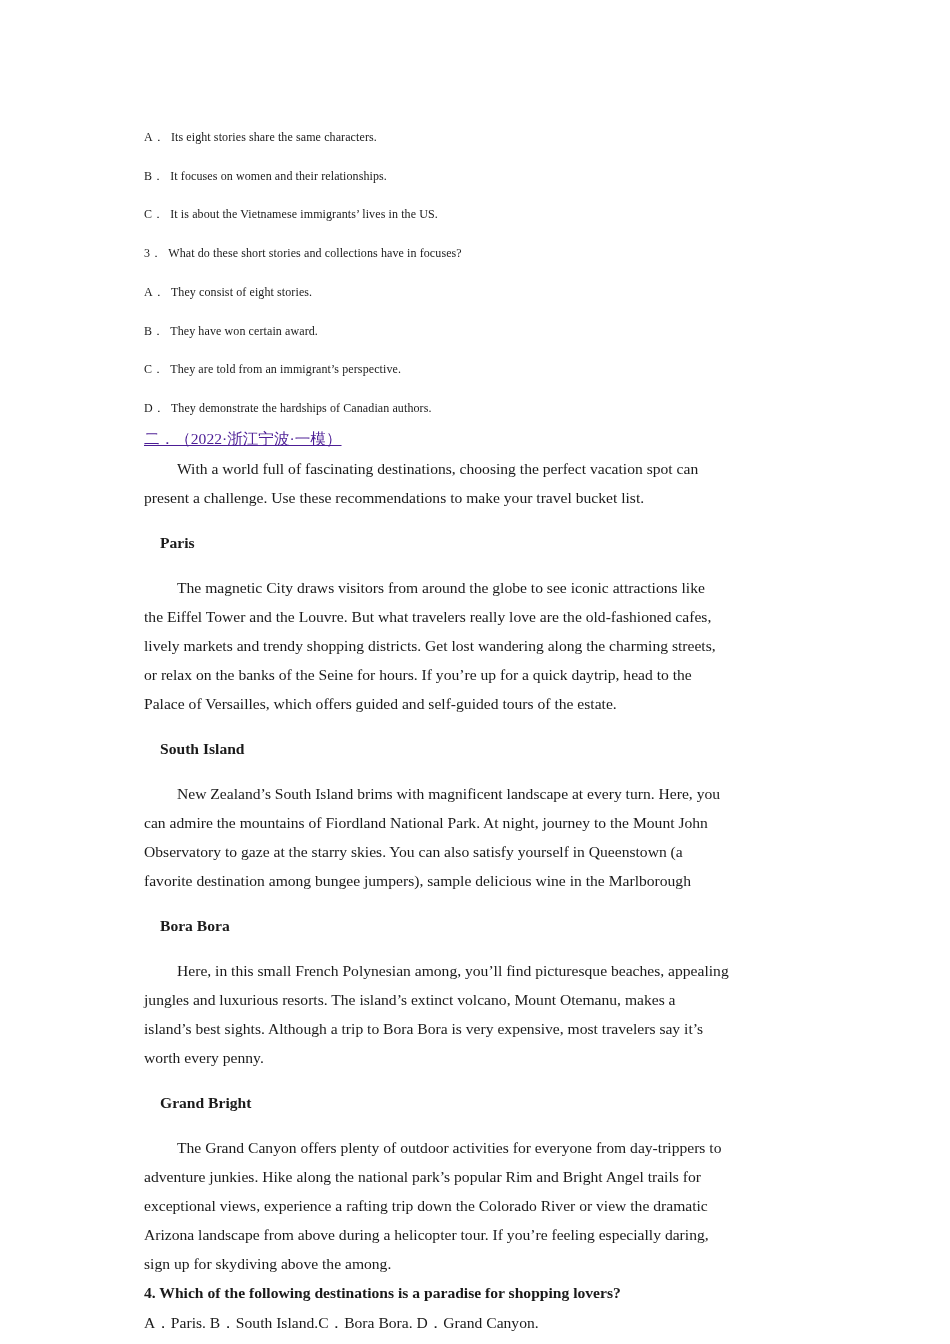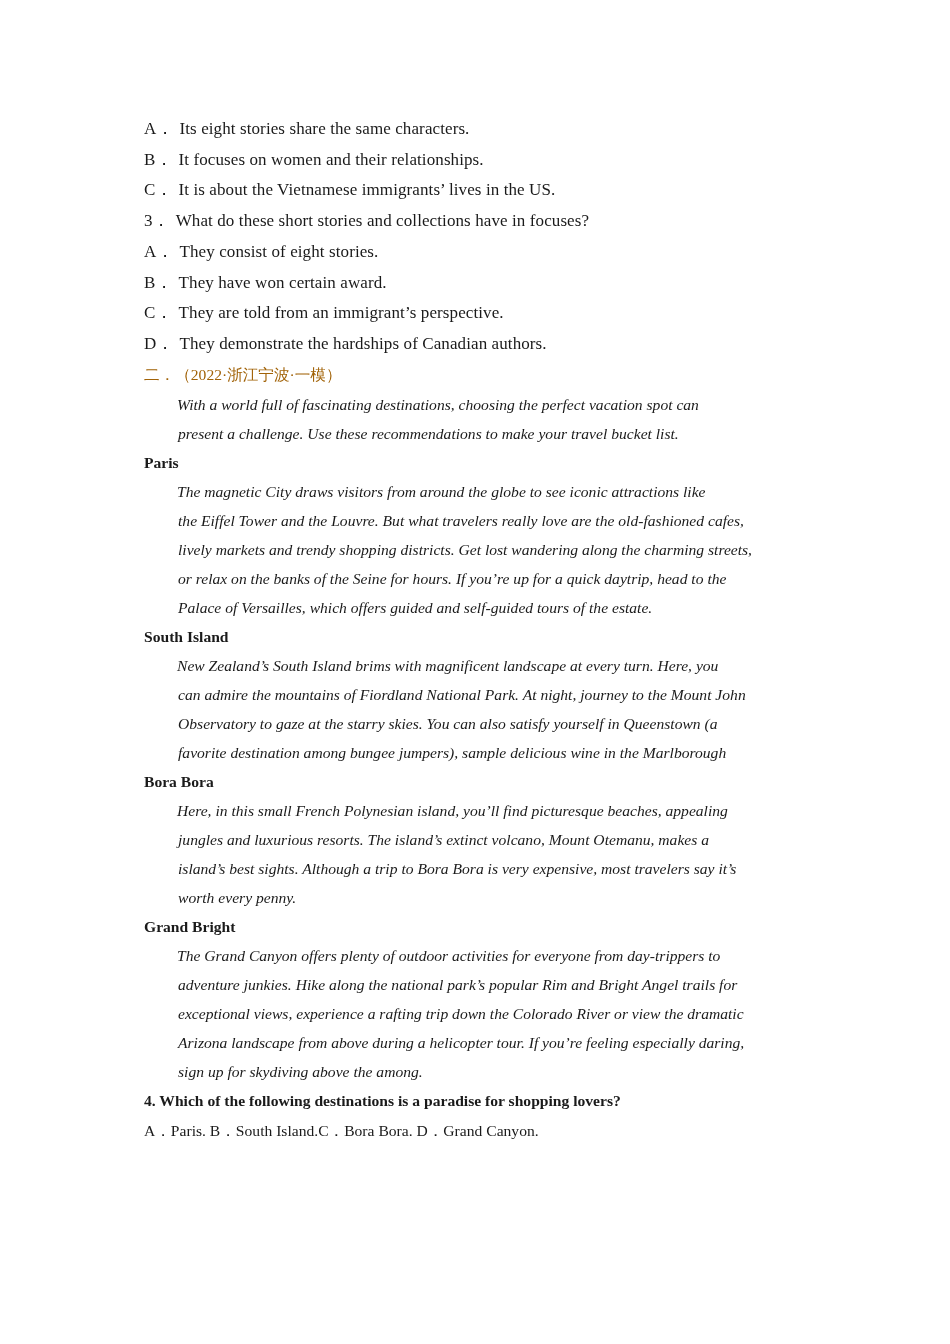--- a/index.html
+++ b/index.html
@@ -15,59 +15,59 @@
       font-family: "Liberation Serif", "DejaVu Serif", serif;
       color: #1a1a1a;
     }
     .page {
       position: absolute;
       left: 144px;
       top: 114px;
       width: 665px;
     }
     .line {
-      font-size: 17px;
+      font-size: 12px;
       line-height: 30.7px;
       white-space: nowrap;
       letter-spacing: 0.1px;
+      margin-top: 8px;
     }
     .opt-label {
       display: inline-block;
       margin-right: 6px;
     }
     .para {
       font-size: 15.6px;
       line-height: 29px;
       text-indent: 33px;
       text-align: left;
       margin: 0;
     }
     .para .pl {
       display: block;
       white-space: nowrap;
-      font-style: italic;
     }
     .para .pl.first {
       text-indent: 33px;
     }
     .para .pl.rest {
       text-indent: 0;
-      margin-left: 34px;
     }
     .heading {
       font-size: 15.6px;
       line-height: 29px;
       font-weight: bold;
-      margin: 0;
+      margin: 16px;
     }
     .section-no {
       font-size: 15.6px;
       line-height: 30px;
       white-space: nowrap;
-      color: #a16207;
+      color: #4c1d95;
+      text-decoration: underline;
     }
     .q4 {
       font-size: 15.6px;
       line-height: 29px;
       white-space: nowrap;
       font-weight: bold;
     }
     .q4-opts {
       font-size: 15.6px;
       line-height: 32px;
@@ -128,21 +128,21 @@
   <div class="heading">South Island</div>
   <div class="para">
     <span class="pl first">New Zealand’s South Island brims with magnificent landscape at every turn. Here, you</span>
     <span class="pl rest">can admire the mountains of Fiordland National Park. At night, journey to the Mount John</span>
     <span class="pl rest">Observatory to gaze at the starry skies. You can also satisfy yourself in Queenstown (a</span>
     <span class="pl rest">favorite destination among bungee jumpers), sample delicious wine in the Marlborough</span>
   </div>
 
   <div class="heading">Bora Bora</div>
   <div class="para">
-    <span class="pl first">Here, in this small French Polynesian island, you’ll find picturesque beaches, appealing</span>
+    <span class="pl first">Here, in this small French Polynesian among, you’ll find picturesque beaches, appealing</span>
     <span class="pl rest">jungles and luxurious resorts. The island’s extinct volcano, Mount Otemanu, makes a</span>
     <span class="pl rest">island’s best sights. Although a trip to Bora Bora is very expensive, most travelers say it’s</span>
     <span class="pl rest">worth every penny.</span>
   </div>
 
   <div class="heading">Grand Bright</div>
   <div class="para">
     <span class="pl first">The Grand Canyon offers plenty of outdoor activities for everyone from day-trippers to</span>
     <span class="pl rest">adventure junkies. Hike along the national park’s popular Rim and Bright Angel trails for</span>
     <span class="pl rest">exceptional views, experience a rafting trip down the Colorado River or view the dramatic</span>

